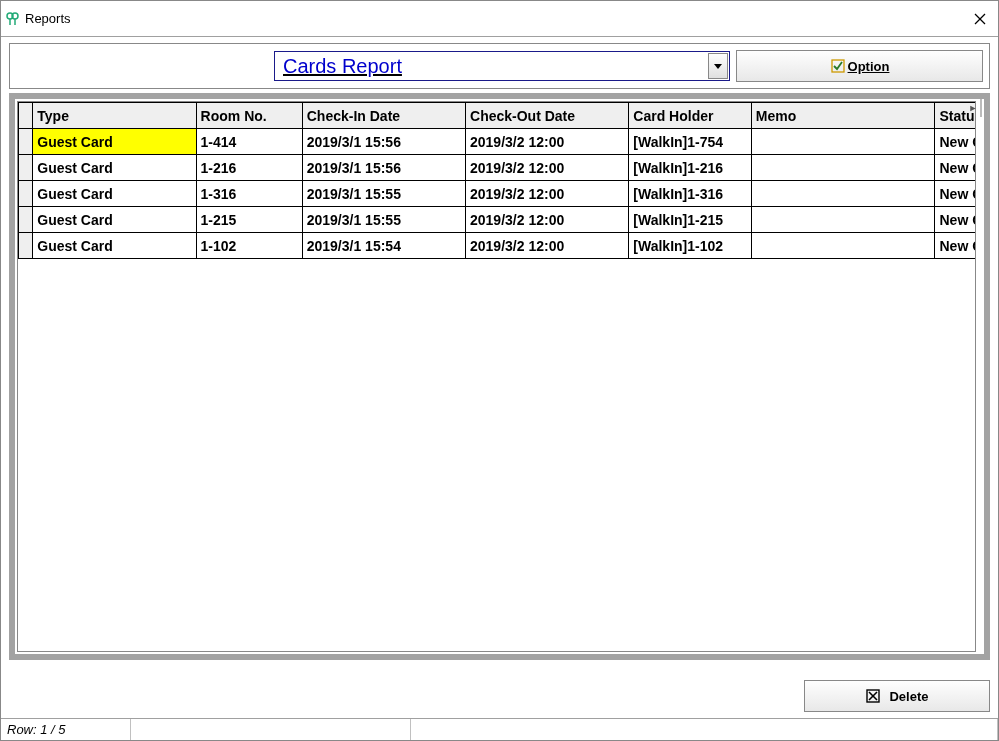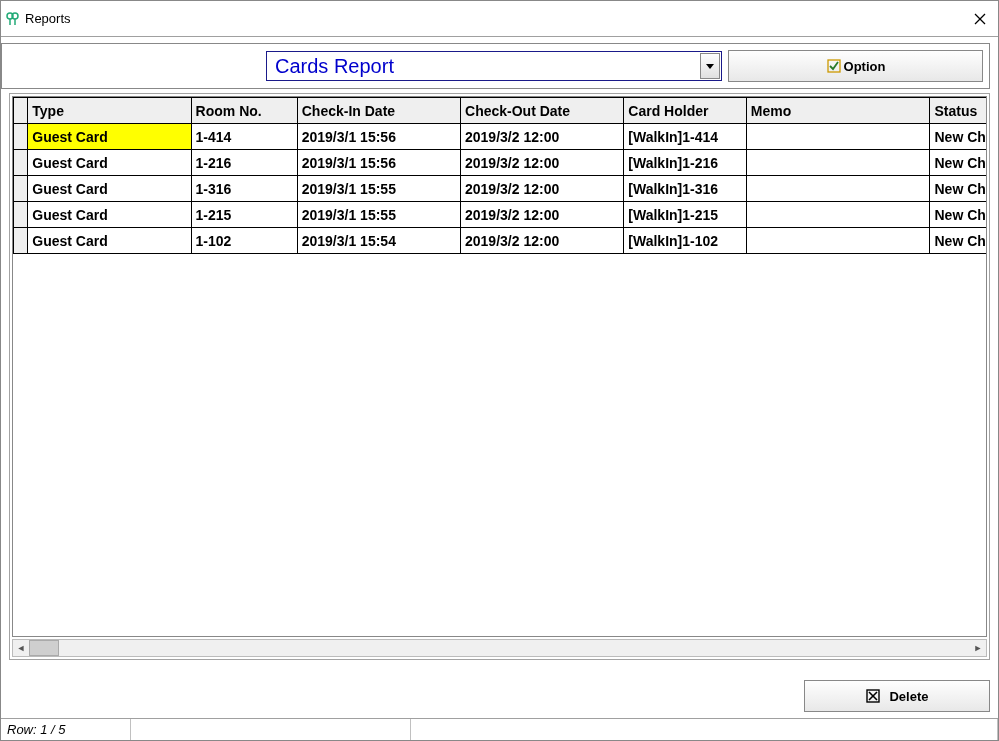--- a/index.html
+++ b/index.html
@@ -35,23 +35,23 @@
   .titlebar .close {
     width: 36px; height: 22px;
     display:flex; align-items:center; justify-content:center;
     font-size: 14px; color:#000;
     cursor: pointer;
   }
 
   
   .toolbar-panel {
     border: 1px solid #888;
-    margin: 6px 8px 4px 0;
+    margin: 6px 8px 4px 8px;
     padding: 6px;
-    display:flex; align-items:center; gap:6px;
+    display:flex; align-items:center; gap:6px;text-decoration:underline;
   }
   .report-combo {
     flex: 0 0 456px;
     margin-left: 258px;
     height: 30px;
     border: 1px solid #1a1a8a;
     background: #fff;
     display:flex; align-items:center;
     position: relative;
   }
@@ -78,22 +78,22 @@
     gap:2px;
     font-size: 13px;
     font-weight: bold;
     cursor:pointer;
   }
 
   
   .grid-panel {
     flex: 1 1 auto;
     margin: 0 8px 16px 8px;
-    border: 1px solid #a3a3a3;
-    display:flex; flex-direction:column;
+    border: 6px solid #a3a3a3;
+    display:flex; flex-direction:row;
     overflow:hidden;
   }
   .grid-wrap {
     flex: 1 1 auto;
     overflow-x: hidden;
     overflow-y: hidden;
     border: 1px solid #888;
     margin: 2px;
     position: relative;
   }
@@ -251,21 +251,21 @@
             <th>Status</th>
           </tr>
         </thead>
         <tbody id="grid-body">
             <tr class="selected">
               <td class="rowhdr"></td>
               <td class="cell-type">Guest Card</td>
               <td class="cell-room">1-414</td>
               <td class="cell-checkin">2019/3/1 15:56</td>
               <td class="cell-checkout">2019/3/2 12:00</td>
-              <td class="cell-holder">[WalkIn]1-414</td>
+              <td class="cell-holder">[WalkIn]1-754</td>
               <td class="cell-memo"></td>
               <td class="cell-status">New Check-i</td>
             </tr>
             <tr>
               <td class="rowhdr"></td>
               <td class="cell-type">Guest Card</td>
               <td class="cell-room">1-216</td>
               <td class="cell-checkin">2019/3/1 15:56</td>
               <td class="cell-checkout">2019/3/2 12:00</td>
               <td class="cell-holder">[WalkIn]1-216</td>

